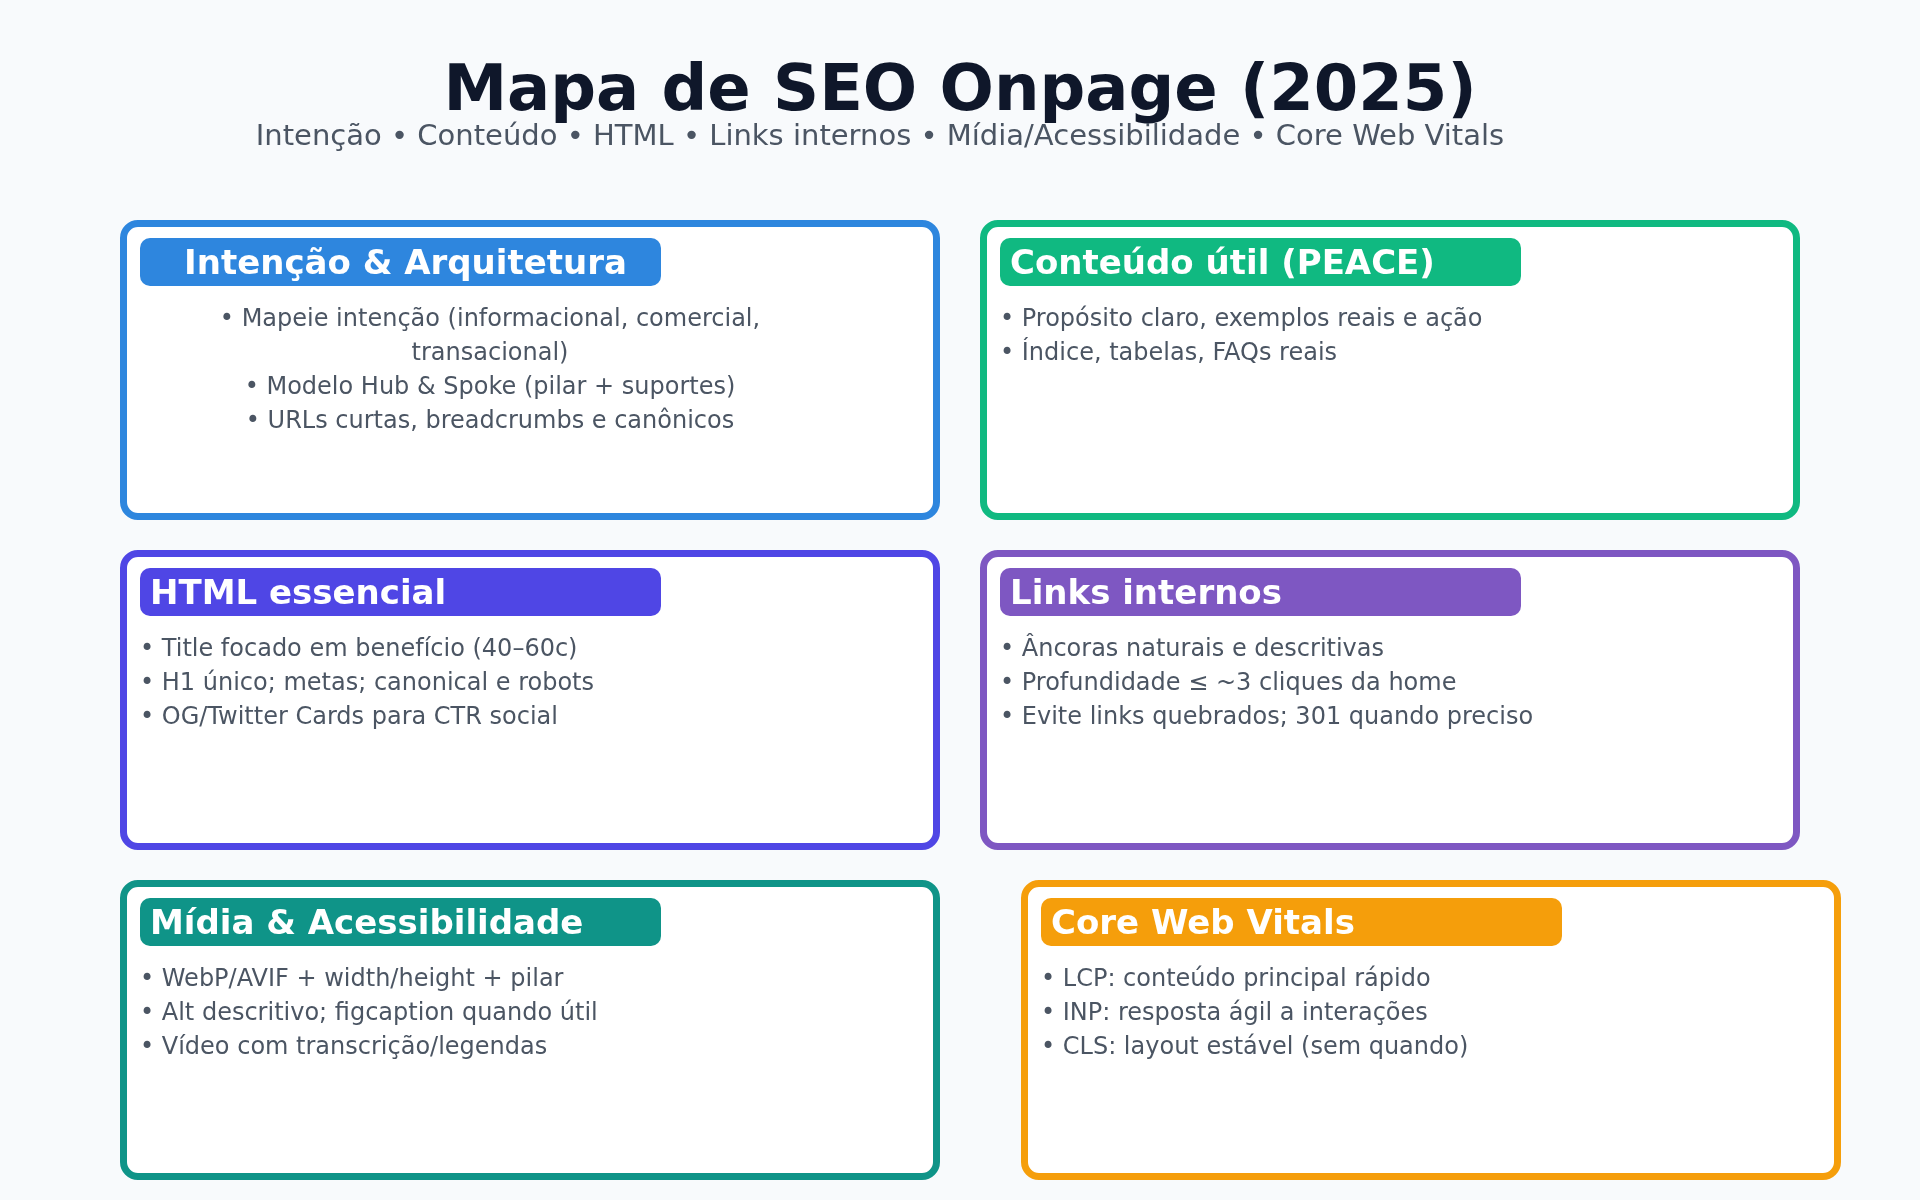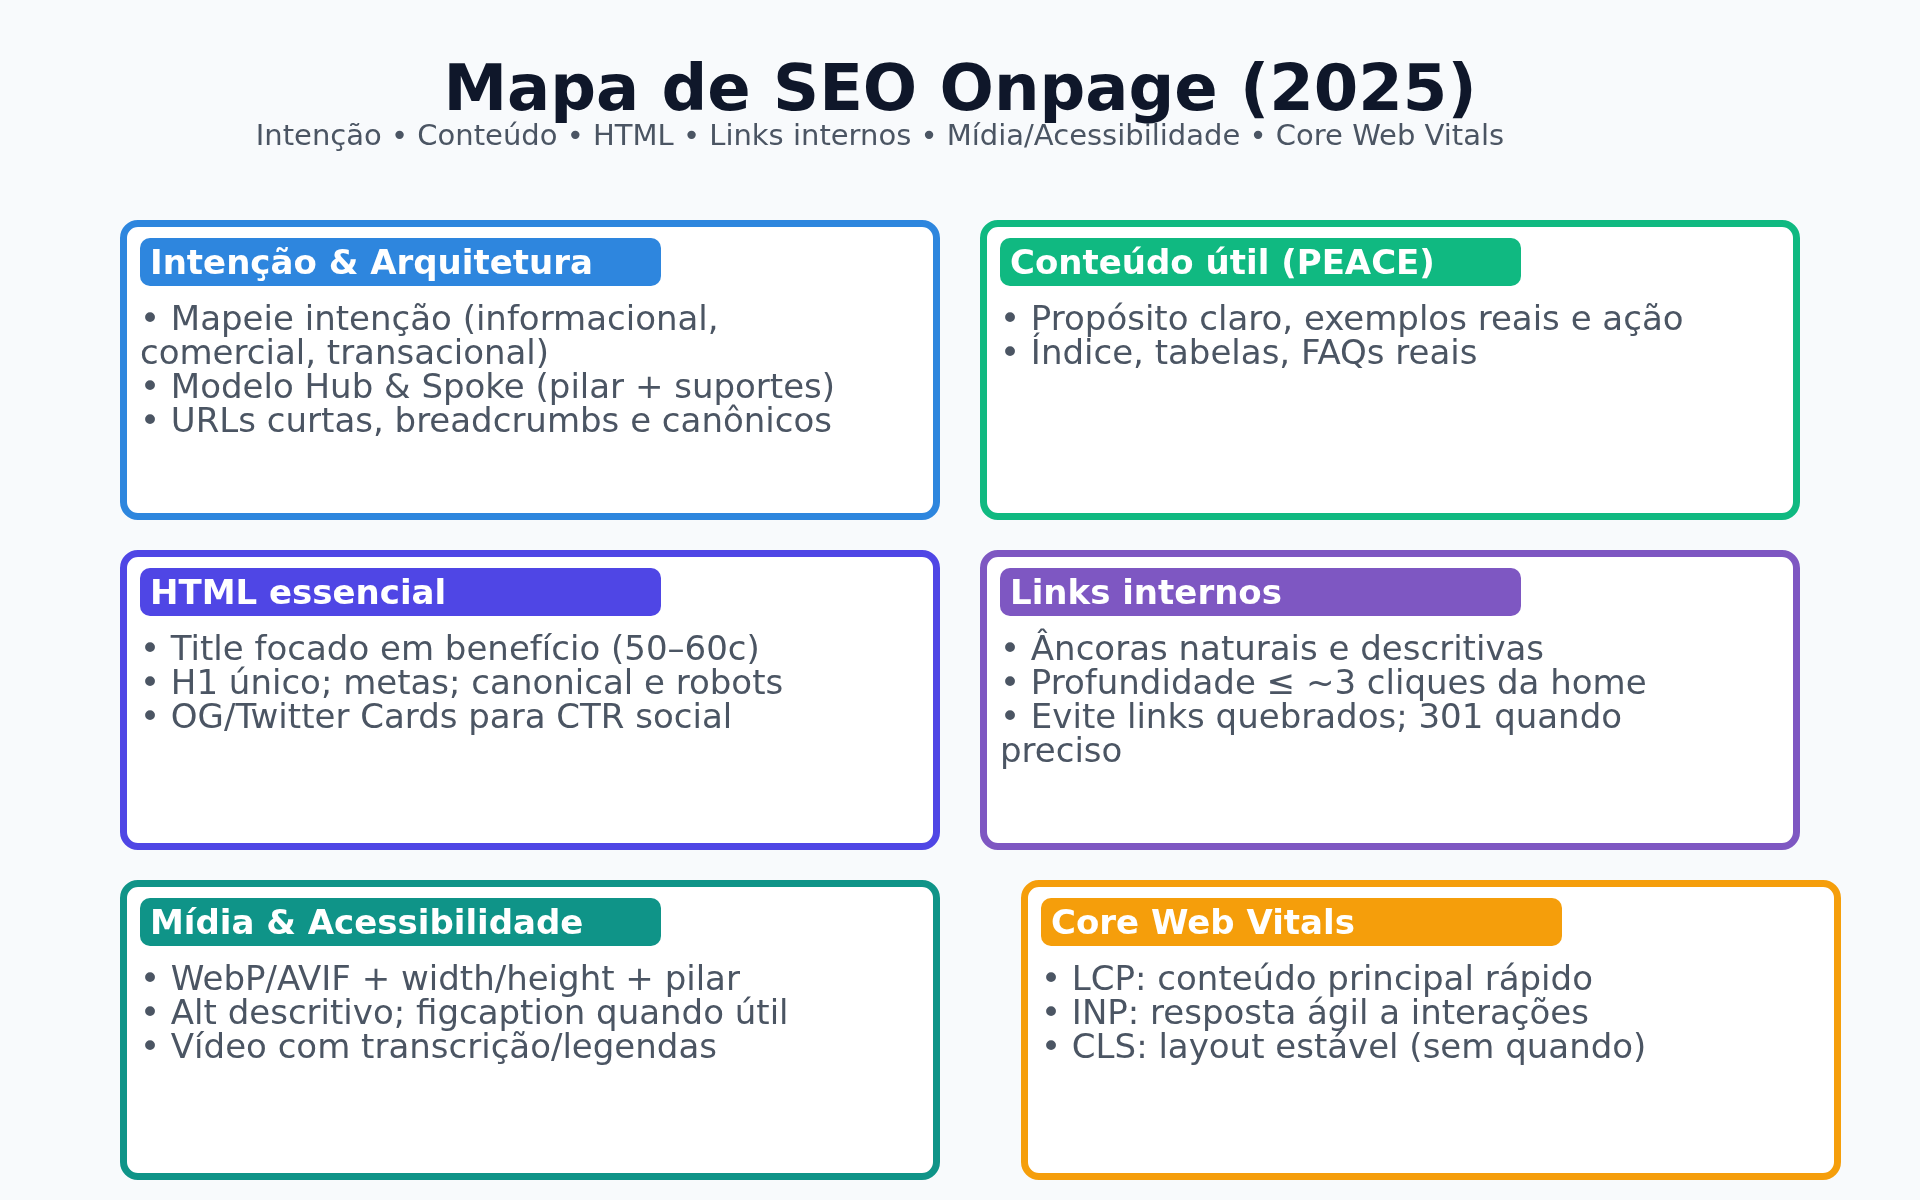--- a/index.html
+++ b/index.html
@@ -64,56 +64,56 @@
       overflow: hidden;
     }
     .items {
       position: absolute;
       left: 13px;
       top: 74px;
       width: 700px;
       margin: 0;
       padding: 0;
       list-style: none;
-      font-size: 34px;
+      font-size: 24px;
       line-height: 34px;
       color: #4b5563;
     }
     .items li {
       margin: 0;
       padding: 0;
     }
   </style>
 </head>
 <body>
 
 <h1 class="title">Mapa de SEO Onpage (2025)</h1>
 <p class="subtitle">Intenção • Conteúdo • HTML • Links internos • Mídia/Acessibilidade • Core Web Vitals</p>
 
-<div class="card" style="left: 120px; top: 220px; border-color: rgb(46, 134, 222);">
+<div class="card" style="left: 120px; top: 220px; border-color: rgb(46, 134, 222); text-align: center;">
   <div class="pill" style="background: rgb(46, 134, 222);">Intenção &amp; Arquitetura</div>
   <ul class="items">
     <li>• Mapeie intenção (informacional, comercial, transacional)</li>
     <li>• Modelo Hub &amp; Spoke (pilar + suportes)</li>
     <li>• URLs curtas, breadcrumbs e canônicos</li>
   </ul>
 </div>
 
 <div class="card" style="left: 980px; top: 220px; border-color: rgb(16, 185, 129);">
   <div class="pill" style="background: rgb(16, 185, 129);">Conteúdo útil (PEACE)</div>
   <ul class="items">
     <li>• Propósito claro, exemplos reais e ação</li>
     <li>• Índice, tabelas, FAQs reais</li>
   </ul>
 </div>
 
 <div class="card" style="left: 120px; top: 550px; border-color: rgb(79, 70, 229); text-decoration: underline;">
   <div class="pill" style="background: rgb(79, 70, 229);">HTML essencial</div>
   <ul class="items">
-    <li>• Title focado em benefício (50–60c)</li>
+    <li>• Title focado em benefício (40–60c)</li>
     <li>• H1 único; metas; canonical e robots</li>
     <li>• OG/Twitter Cards para CTR social</li>
   </ul>
 </div>
 
 <div class="card" style="left: 980px; top: 550px; border-color: rgb(126, 87, 194);">
   <div class="pill" style="background: rgb(126, 87, 194);">Links internos</div>
   <ul class="items">
     <li>• Âncoras naturais e descritivas</li>
     <li>• Profundidade ≤ ~3 cliques da home</li>

